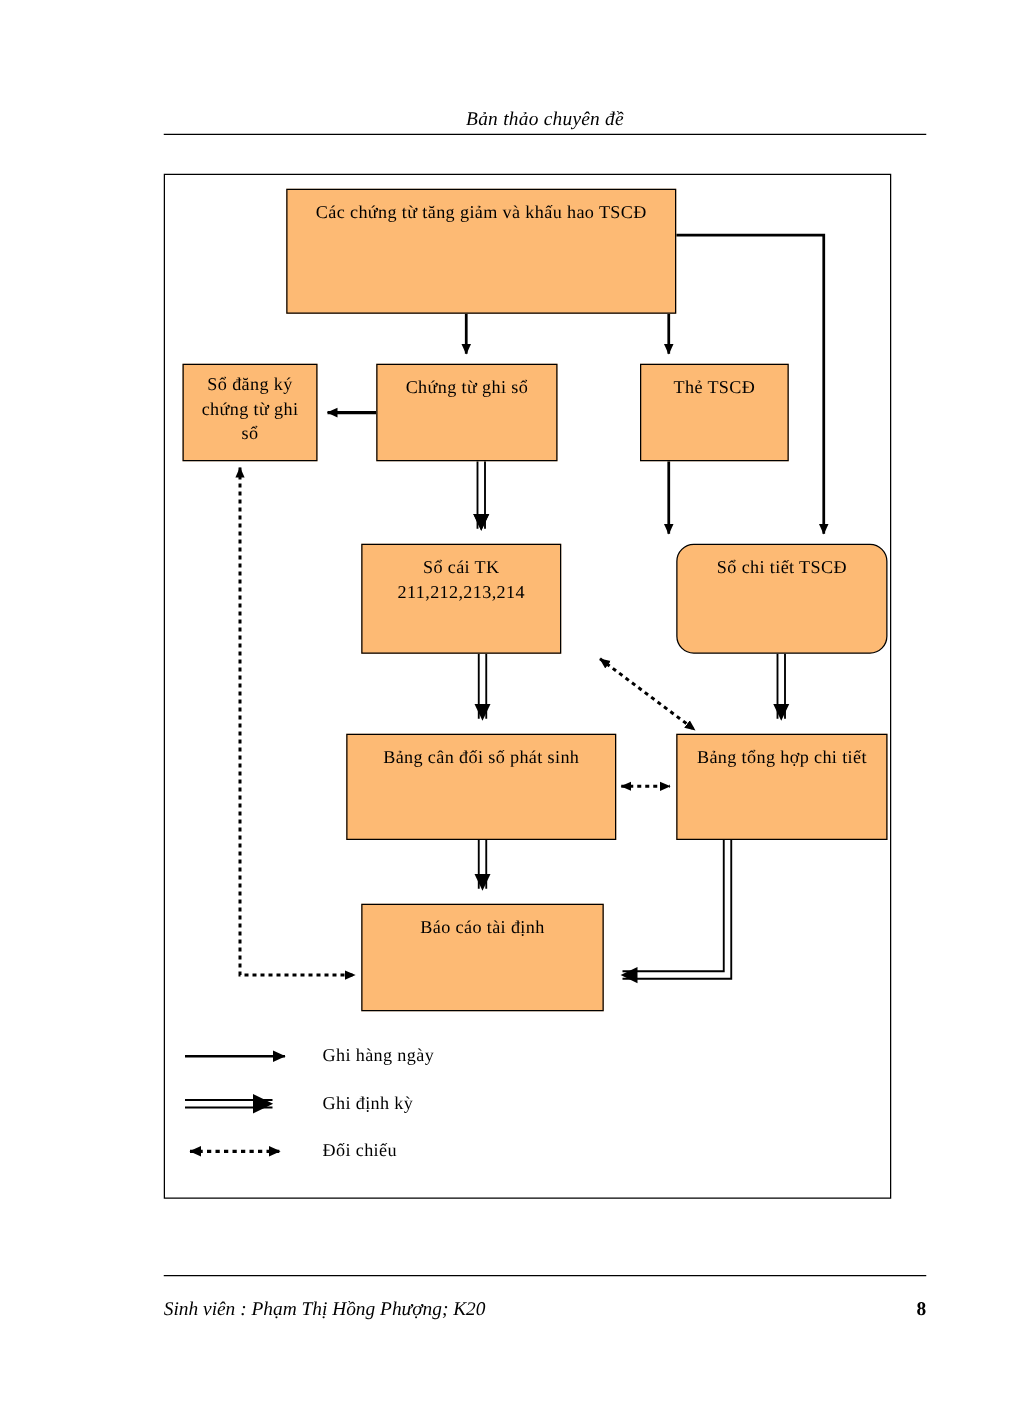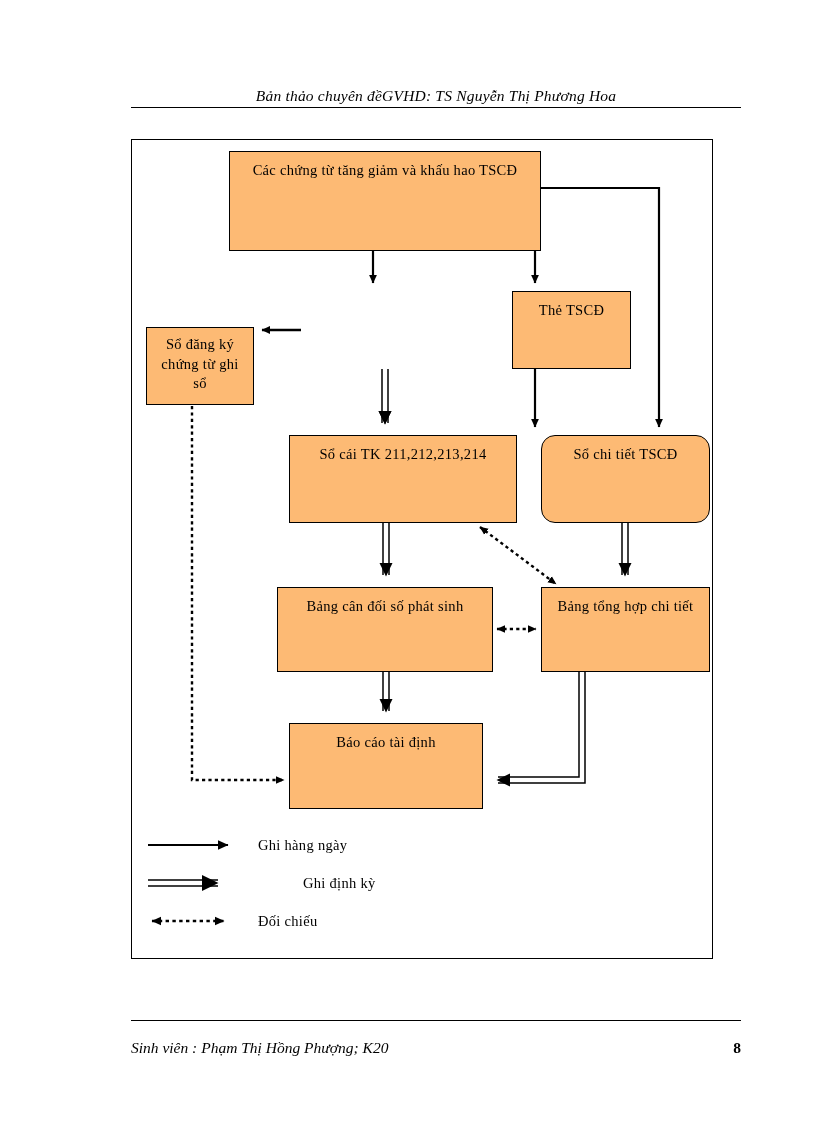--- a/index.html
+++ b/index.html
@@ -95,24 +95,24 @@
     text-align: center;
     font-size: 14.5px;
     line-height: 1.35;
     padding-top: 9px;
     letter-spacing: 0.3px;
     z-index: 2;
   }
   .node span { display: block; width: 100%; padding: 0 6px; box-sizing: border-box; }
 
   #node-chungtu      { left: 97px;  top: 11px;  width: 312px; height: 100px; }
-  #node-sodangky     { left: 14px;  top: 151px; width: 108px; height: 78px; padding-top: 7px; margin-top: 36px; }
+  #node-sodangky     { left: 14px;  top: 151px; width: 108px; height: 78px; padding-top: 7px; }
   #node-chungtughiso { left: 169px; top: 151px; width: 145px; height: 78px; }
   #node-thetscd      { left: 344px; top: 151px; width: 119px; height: 78px; margin-left: 36px; }
-  #node-socai        { left: 157px; top: 295px; width: 228px; height: 88px; }
+  #node-socai        { left: 157px; top: 295px; width: 160px; height: 88px; }
   #node-sochitiet    { left: 409px; top: 295px; width: 169px; height: 88px; border-radius: 14px; }
   #node-bangcandoi   { left: 145px; top: 447px; width: 216px; height: 85px; }
   #node-bangtonghop  { left: 409px; top: 447px; width: 169px; height: 85px; }
   #node-baocao       { left: 157px; top: 583px; width: 194px; height: 86px; }
 
   
   #legend {
     position: absolute;
     left: 14px;
     top: 690px;
@@ -120,42 +120,41 @@
     height: 115px;
   }
   .legend-row {
     position: absolute;
     left: 0;
     height: 30px;
     display: flex;
     align-items: center;
   }
   #legend-row-0 { top: 0px; }
-  #legend-row-1 { top: 38px; gap: 45px; }
+  #legend-row-1 { top: 38px; }
   #legend-row-2 { top: 76px; }
 
   .legend-sym {
     width: 96px;
     height: 24px;
     position: relative;
     flex: 0 0 96px;
   }
   .legend-label {
     font-size: 14.5px;
     margin-left: 16px;
     white-space: nowrap;
     letter-spacing: 0.3px;
   }
 </style>
 </head>
 <body>
 
 <div id="page-header">
   <div class="hdr-text">Bản thảo chuyên đề</div>
-  <div class="hdr-text">GVHD: TS Nguyễn Thị Phương Hoa</div>
 </div>
 
 <div id="diagram-frame">
 
   <svg id="connectors" viewBox="0 0 582 820" xmlns="http://www.w3.org/2000/svg">
     <defs>
       <marker id="ah-solid" markerWidth="9" markerHeight="9" refX="8" refY="4.5" orient="auto" markerUnits="userSpaceOnUse">
         <path d="M0,0.6 L8.5,4.5 L0,8.4 z" fill="#000"></path>
       </marker>
       <marker id="ah-solid-start" markerWidth="9" markerHeight="9" refX="1" refY="4.5" orient="auto" markerUnits="userSpaceOnUse">
@@ -221,20 +220,23 @@
   </svg>
 
   <div class="node" id="node-chungtu">
     <span>Các chứng từ tăng giảm và khấu hao TSCĐ</span>
   </div>
 
   <div class="node" id="node-sodangky">
     <span>Sổ đăng ký chứng từ ghi sổ</span>
   </div>
 
+  <div class="node" id="node-chungtughiso">
+    <span>Chứng từ ghi sổ</span>
+  </div>
 
   <div class="node" id="node-thetscd">
     <span>Thẻ TSCĐ</span>
   </div>
 
   <div class="node" id="node-socai">
     <span>Sổ cái TK 211,212,213,214</span>
   </div>
 
   <div class="node" id="node-sochitiet">

